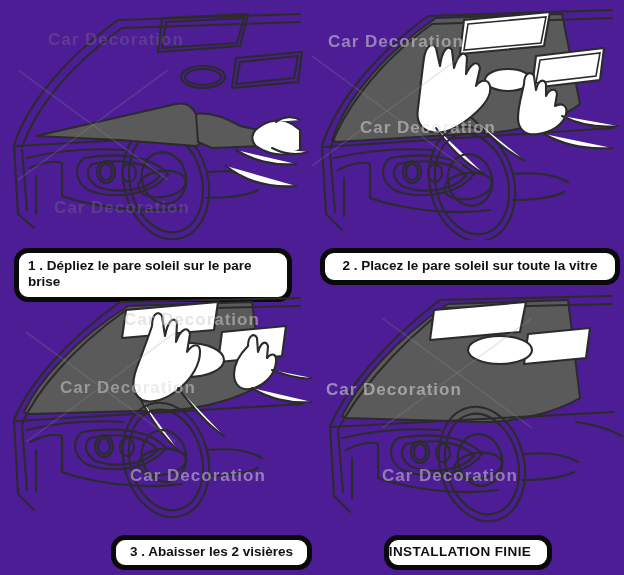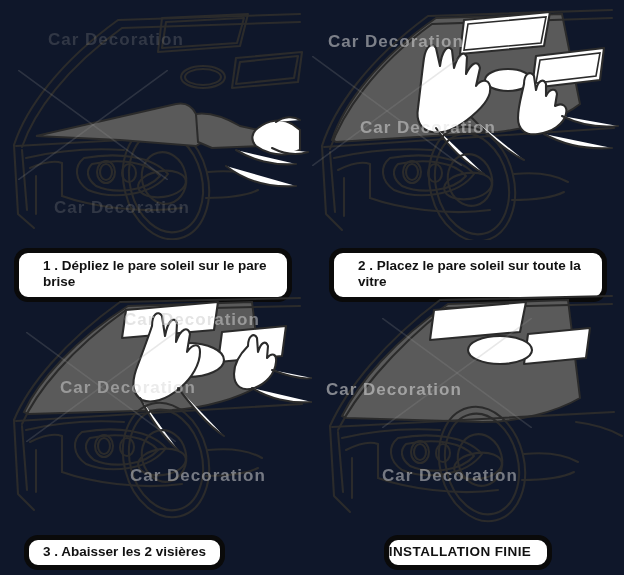--- a/index.html
+++ b/index.html
@@ -12,21 +12,21 @@
     height: 575px;
     font-family: "Liberation Sans", sans-serif;
     overflow: hidden;
     position: relative;
   }
 
   #sheet {
     position: relative;
     width: 624px;
     height: 575px;
-    background: #0f172a;
+    background: #4c1d95;
   }
 
   .panel {
     position: absolute;
     width: 312px;
     height: 287px;
     box-sizing: border-box;
   }
   .panel-1 { left: 0;   top: 0; }
   .panel-2 { left: 312px; top: 0; }
@@ -51,29 +51,29 @@
   }
   .caption {
     display: inline-block;
     border: 5px solid #0a0a0a;
     border-radius: 14px;
     background: #ffffff;
     color: #111111;
     font-weight: bold;
     font-size: 13.5px;
     line-height: 1.22;
-    padding: 5px 9px 6px 24px;
+    padding: 5px 9px 6px 9px;
     box-sizing: border-box;
   }
   .cap-p1 { top: 248px; }
   .cap-p1 .caption { width: 278px; margin-left: 14px; }
   .cap-p2 { top: 248px; }
-  .cap-p2 .caption { width: 278px; margin-left: 17px; }
-
-  .cap-p3 { top: 247px; justify-content: flex-start; margin-left: 24px; }
+  .cap-p2 .caption { width: 300px; margin-left: 8px; text-align: center; }
+
+  .cap-p3 { top: 247px; justify-content: flex-end; }
   .cap-p3 .caption { white-space: nowrap; padding: 4px 14px 5px 14px; }
   .cap-p4 { top: 247px; justify-content: center; }
   .cap-p4 .caption { white-space: nowrap; padding: 4px 16px 5px 0; letter-spacing: .4px; }
 
   
   .wm {
     position: absolute;
     color: rgba(140,140,140,0.28);
     font-weight: bold;
     font-size: 17px;

